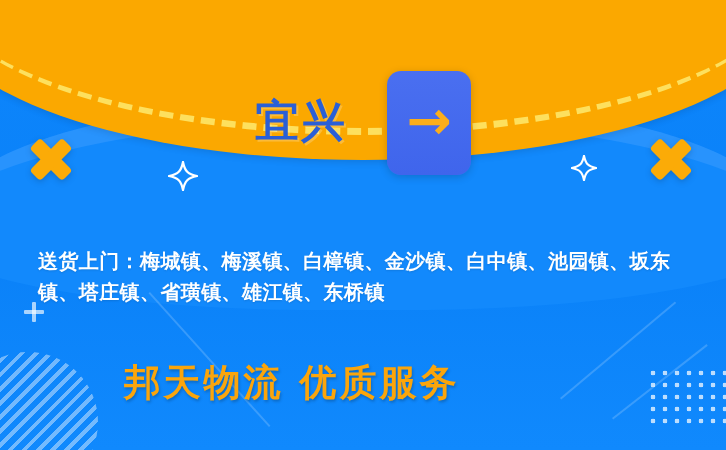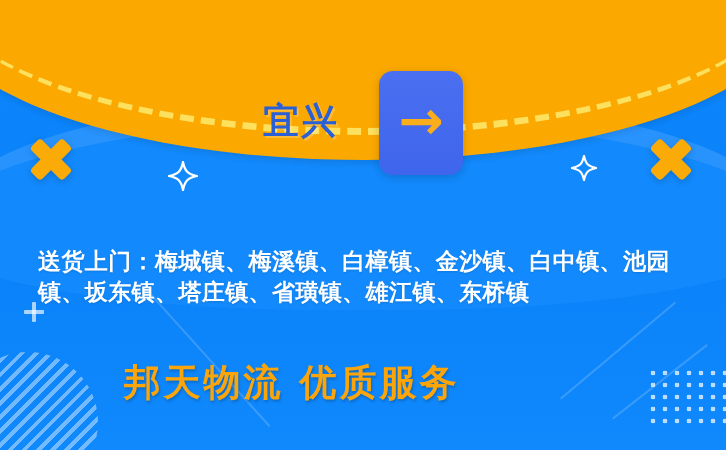--- a/index.html
+++ b/index.html
@@ -82,21 +82,21 @@
     width: 726px;
     height: 78px;
     display: flex;
     align-items: center;
     justify-content: center;
     gap: 40px;
   }
   .city {
     font-family: "DejaVu Serif", "Liberation Serif", serif;
     font-weight: 700;
-    font-size: 36px;
+    font-size: 44px;
     letter-spacing: 2px;
     color: #2a5fd6;
     text-shadow: 2px 2px 0 rgba(255,255,255,.22);
     white-space: nowrap;
   }
   .arrow-box {
     width: 84px;
     height: 104px;
     background: linear-gradient(180deg, #4a6ff0 0%, #3f65ec 100%);
     border-radius: 14px;
@@ -188,21 +188,21 @@
 
   
   .delivery {
     position: absolute;
     left: 38px;
     top: 246px;
     width: 660px;
     color: #ffffff;
     font-family: "DejaVu Sans", "Liberation Sans", sans-serif;
     font-weight: 700;
-    font-size: 23px;
+    font-size: 20px;
     line-height: 31px;
     letter-spacing: .4px;
     text-shadow: 0 1px 2px rgba(0,0,0,.12);
   }
 
   .slogan {
     position: absolute;
     left: 0;
     top: 358px;
     width: 583px;

